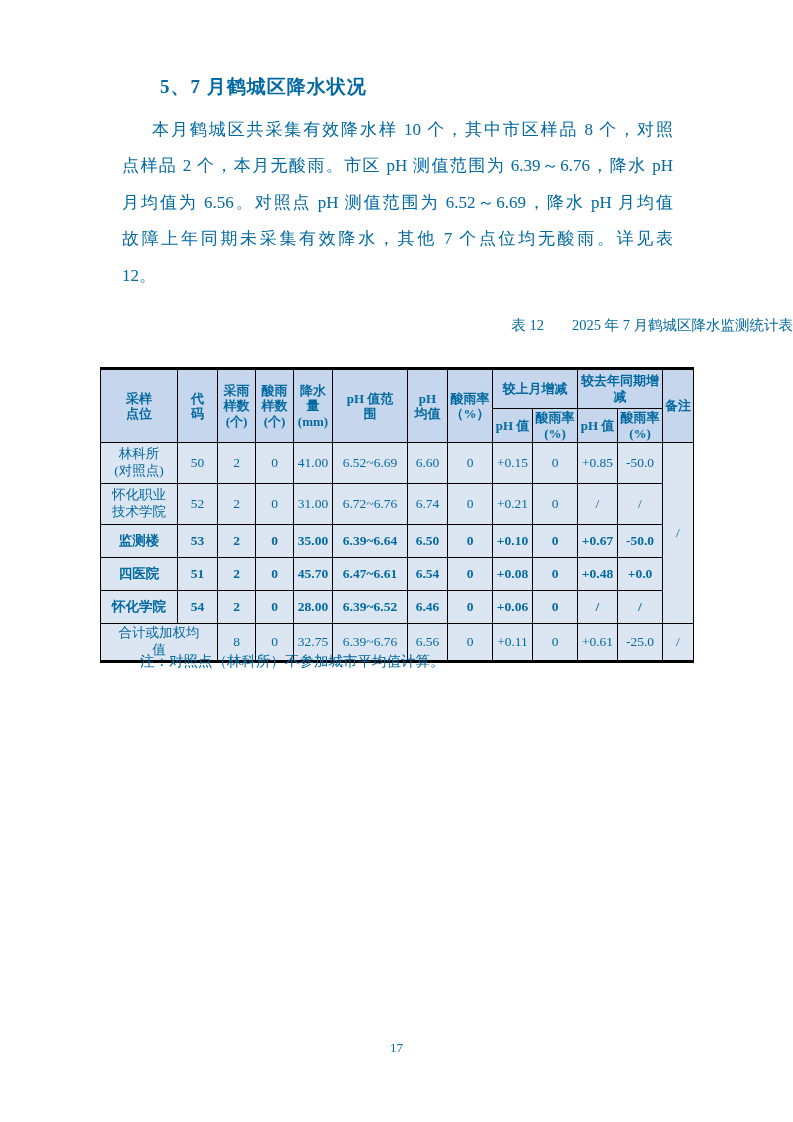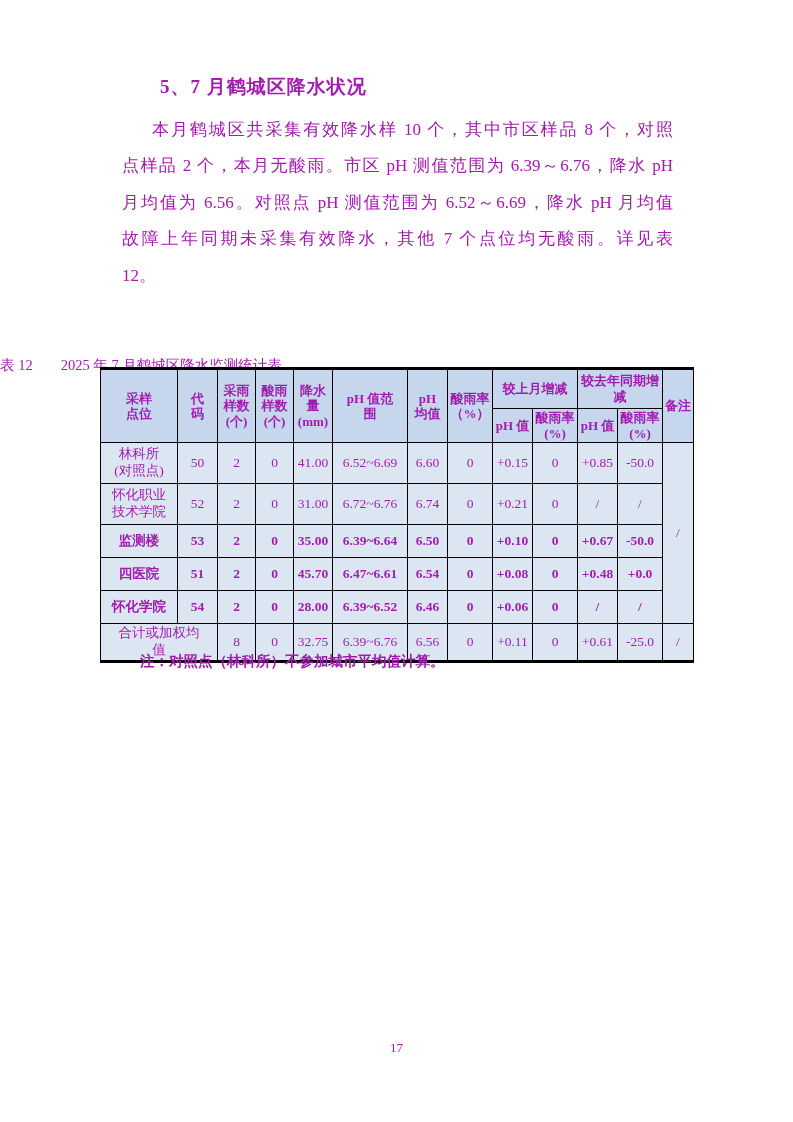--- a/index.html
+++ b/index.html
@@ -3,21 +3,21 @@
 <meta charset="utf-8">
 <style>
   * { margin: 0; padding: 0; box-sizing: border-box; }
   html, body { background: #ffffff; }
   .page {
     position: relative;
     width: 793px;
     height: 1122px;
     margin: 0 auto;
     background: #ffffff;
-    color: #a21caf;
+    color: #0369a1;
     font-family: "Liberation Serif", "DejaVu Serif", serif;
     overflow: hidden;
     padding-left: 40px;
   }
   .heading {
     position: absolute;
     left: 160px;
     top: 74px;
     font-size: 19px;
     font-weight: bold;
@@ -40,23 +40,23 @@
     white-space: nowrap;
   }
   .para-line.indent { padding-left: 30px; }
   .para-line.last {
     text-align: center;
     text-align-last: left;
   }
   .caption {
     position: absolute;
     left: 0;
-    top: 356px;
+    top: 316px;
     width: 793px;
-    text-align: left;
+    text-align: right;
     font-size: 14.5px;
     white-space: nowrap;
   }
   .caption .gap { display: inline-block; width: 28px; }
   table.stat {
     position: absolute;
     left: 100px;
     top: 367px;
     width: 593px;
     border-collapse: collapse;
@@ -86,21 +86,21 @@
   tr.hr1 { height: 40px; }
   tr.hr2 { height: 32px; }
   tr.r-tall { height: 41px; margin-top: 14px; }
   tr.r-mid  { height: 33px; font-weight: bold; }
   tr.r-last { height: 38px; }
   .note {
     position: absolute;
     left: 140px;
     top: 652px;
     font-size: 14.5px;
-    font-weight: bold;
+    font-weight: normal;
     white-space: nowrap;
   }
   .page-number {
     position: absolute;
     left: 0;
     top: 1040px;
     width: 793px;
     text-align: center;
     font-size: 13px;
   }

